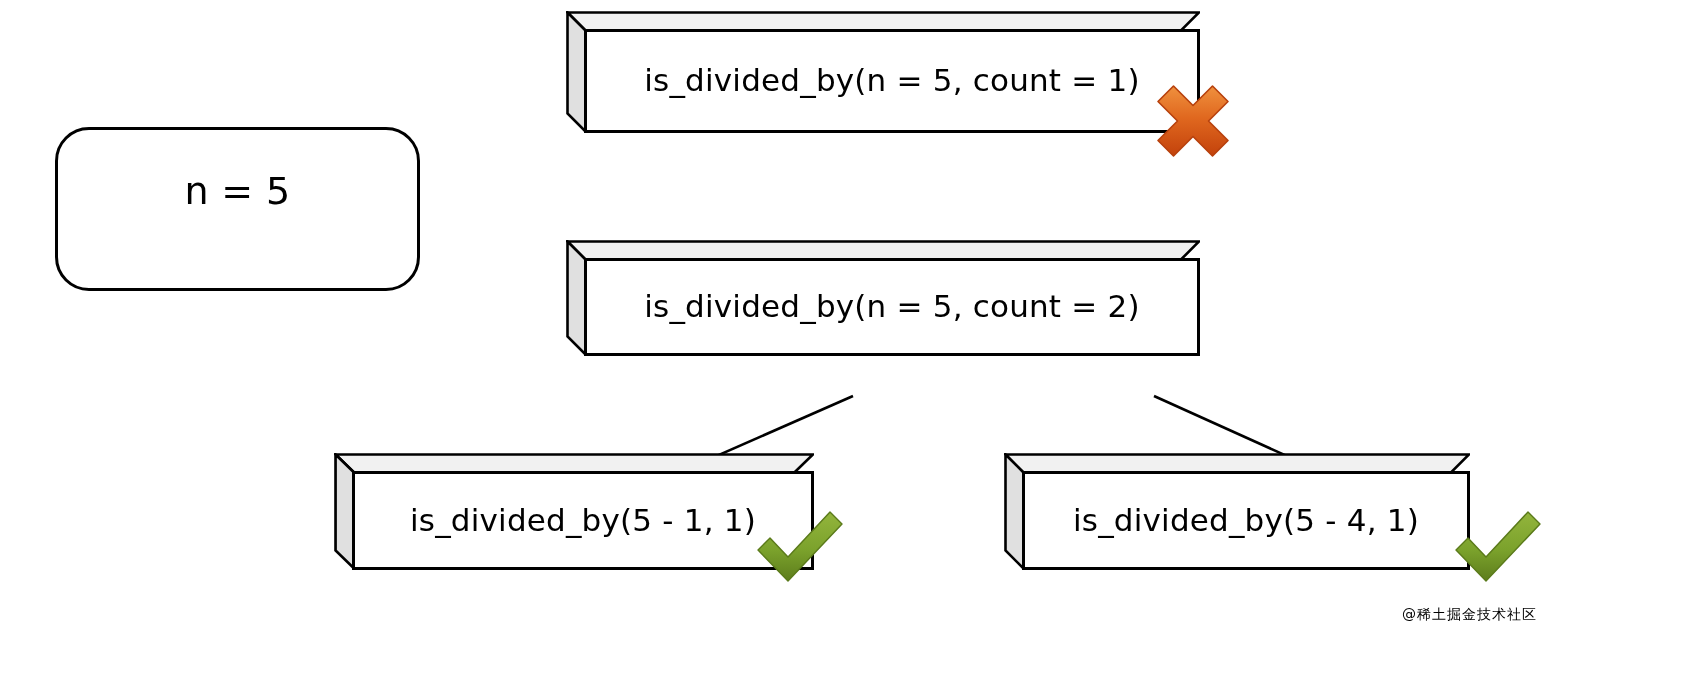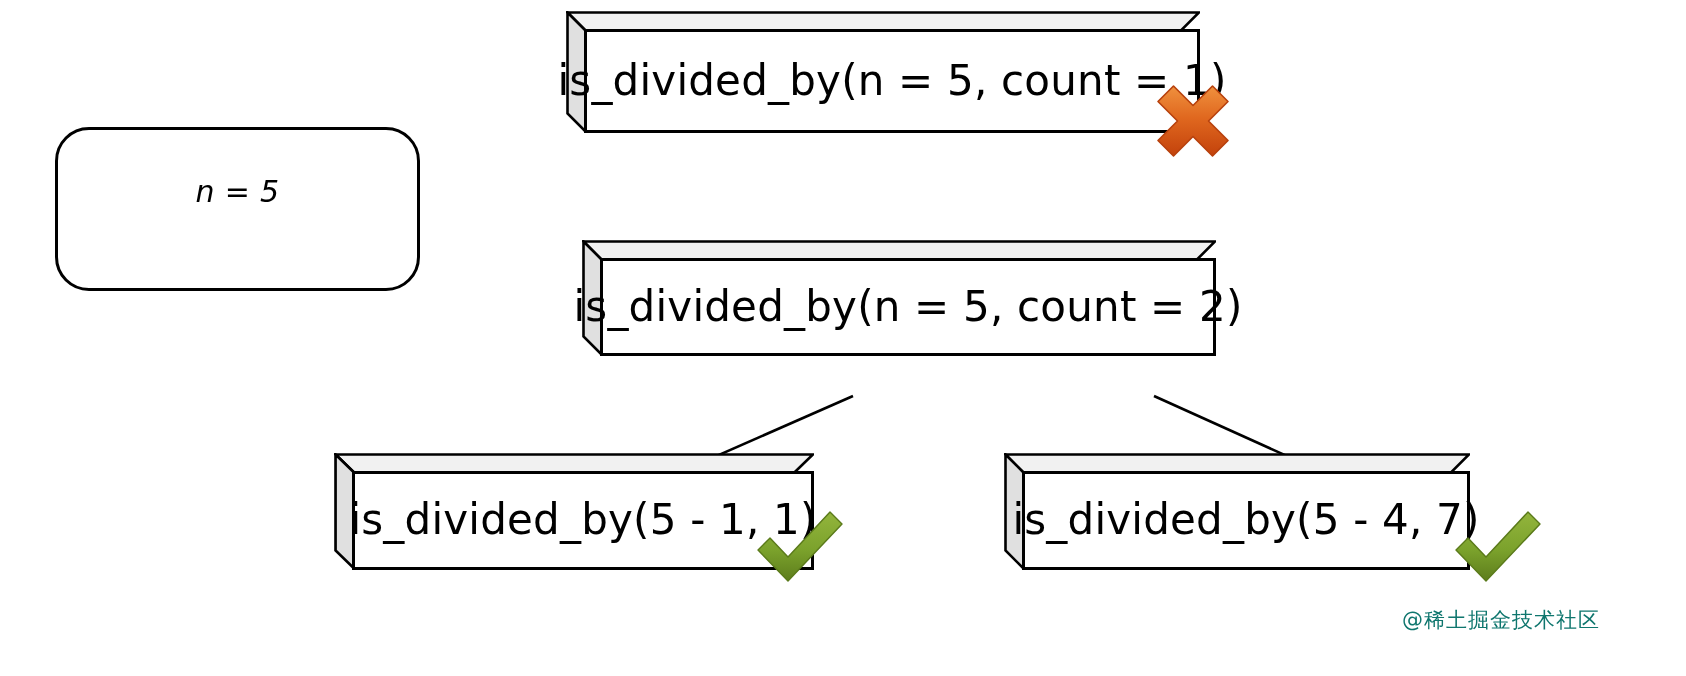--- a/index.html
+++ b/index.html
@@ -32,26 +32,25 @@
     box-sizing: border-box;
     border: 3px solid #000000;
     border-radius: 34px;
     background: #ffffff;
     display: flex;
     flex-direction: column;
     align-items: center;
     justify-content: center;
   }
   .state-line {
-    font-size: 30px;
+    font-size: 38px;
     color: #000000;
     line-height: 1.15;
     white-space: nowrap;
     letter-spacing: 0.3px;
-    font-style: italic;
   }
   .state-line.first { margin-bottom: 34px; }
 
   
   .cube {
     position: absolute;
   }
   .cube .face {
     position: absolute;
     left: 18px;
@@ -68,38 +67,38 @@
   }
   .cube .top {
     position: absolute;
     left: 0;
     top: 0;
     width: 100%;
     height: 100%;
     z-index: 2;
   }
   .cube .label {
-    font-size: 42px;
+    font-size: 31px;
     color: #000000;
     white-space: nowrap;
     letter-spacing: 0.2px;
     transform: translateY(-1px);
   }
 
   
   .mark {
     position: absolute;
     z-index: 6;
   }
 
   
   .watermark {
     position: absolute;
-    font-size: 21px;
-    color: #0f766e;
+    font-size: 14px;
+    color: #000000;
     letter-spacing: 1px;
     white-space: nowrap;
     user-select: none;
   }
 </style>
 </head>
 <body>
 
 <div id="canvas">
 
@@ -135,21 +134,21 @@
           <stop offset="45%" stop-color="#e0681f"></stop>
           <stop offset="100%" stop-color="#c3420c"></stop>
         </linearGradient>
       </defs>
       <path d="M23.5,8 L43,27.5 L62.5,8 L78,23.5 L58.5,43
                L78,62.5 L62.5,78 L43,58.5 L23.5,78 L8,62.5
                L27.5,43 L8,23.5 Z" fill="url(#gradX)" stroke="#b7400c" stroke-width="1.6" stroke-linejoin="round"></path>
     </svg>
   </div>
 
-  <div class="cube" style="left:566px; top:240px; width:634px; height:116px;margin-left:16px;">
+  <div class="cube" style="left:566px; top:240px; width:634px; height:116px;">
     <svg class="top" viewBox="0 0 634 116" xmlns="http://www.w3.org/2000/svg" preserveAspectRatio="none">
       <polygon points="1.5,1.5 633,1.5 615,19.5 19.5,19.5" fill="#f1f1f1" stroke="#000000" stroke-width="2.6"></polygon>
       <polygon points="1.5,1.5 19.5,19.5 19.5,114.5 1.5,96.5" fill="#e0e0e0" stroke="#000000" stroke-width="2.6"></polygon>
     </svg>
     <div class="face">
       <span class="label">is_divided_by(n = 5, count = 2)</span>
     </div>
   </div>
 
   <div class="cube" style="left:334px; top:453px; width:480px; height:117px;">
@@ -174,21 +173,21 @@
       <path d="M8,43 L20,31 L38,50 L80,5 L92,17 L38,74 Z" fill="url(#gradC1)" stroke="#5a7a1a" stroke-width="1.4" stroke-linejoin="round"></path>
     </svg>
   </div>
 
   <div class="cube" style="left:1004px; top:453px; width:466px; height:117px;">
     <svg class="top" viewBox="0 0 466 117" xmlns="http://www.w3.org/2000/svg" preserveAspectRatio="none">
       <polygon points="1.5,1.5 465,1.5 447,19.5 19.5,19.5" fill="#f1f1f1" stroke="#000000" stroke-width="2.6"></polygon>
       <polygon points="1.5,1.5 19.5,19.5 19.5,115.5 1.5,97.5" fill="#e0e0e0" stroke="#000000" stroke-width="2.6"></polygon>
     </svg>
     <div class="face">
-      <span class="label">is_divided_by(5 - 4, 7)</span>
+      <span class="label">is_divided_by(5 - 4, 1)</span>
     </div>
   </div>
 
   <div class="mark" style="left:1448px; top:507px; width:98px; height:78px;">
     <svg viewBox="0 0 98 78" xmlns="http://www.w3.org/2000/svg">
       <defs>
         <linearGradient id="gradC2" x1="0" y1="0" x2="0" y2="1">
           <stop offset="0%" stop-color="#93b53c"></stop>
           <stop offset="55%" stop-color="#7ba22c"></stop>
           <stop offset="100%" stop-color="#5d7d1c"></stop>

